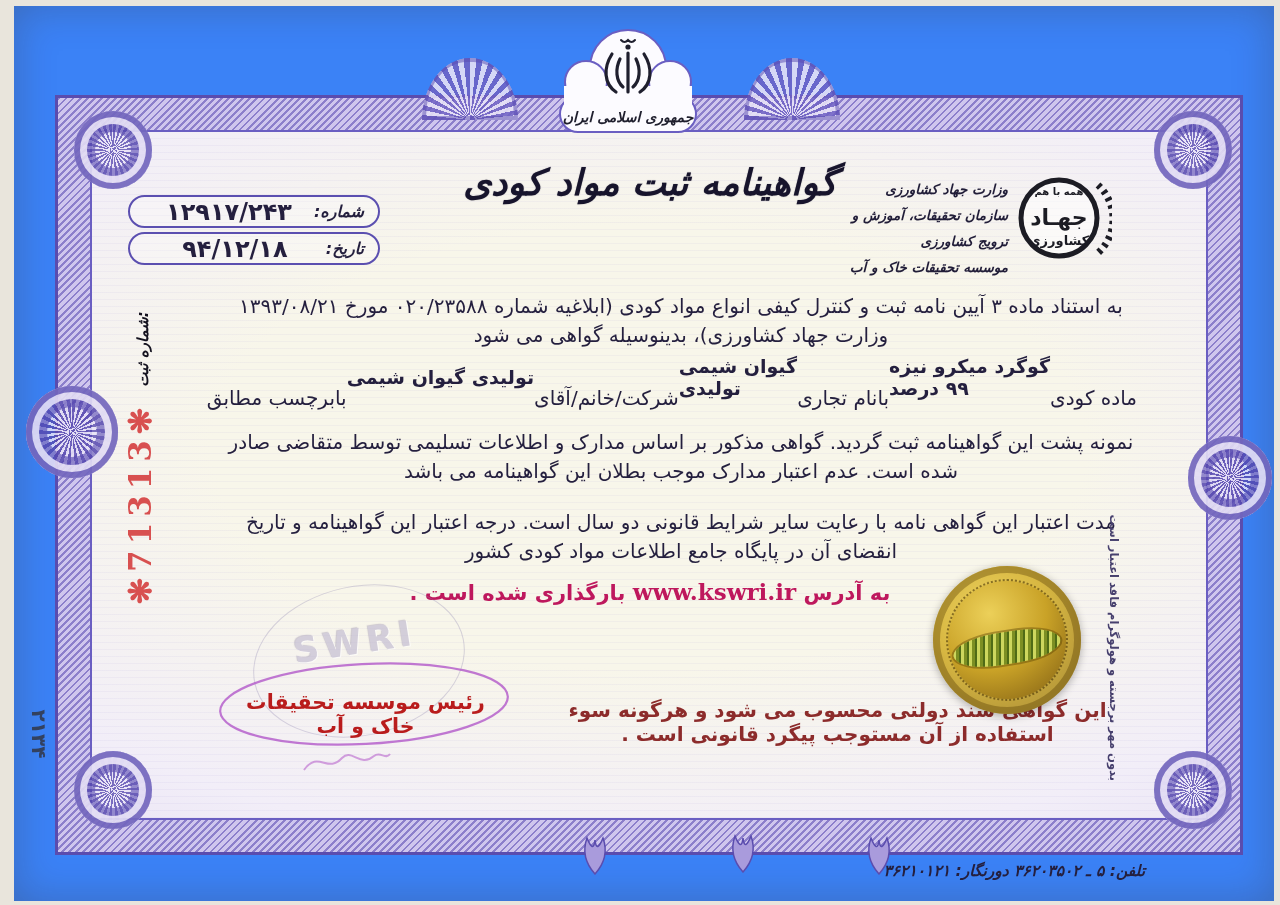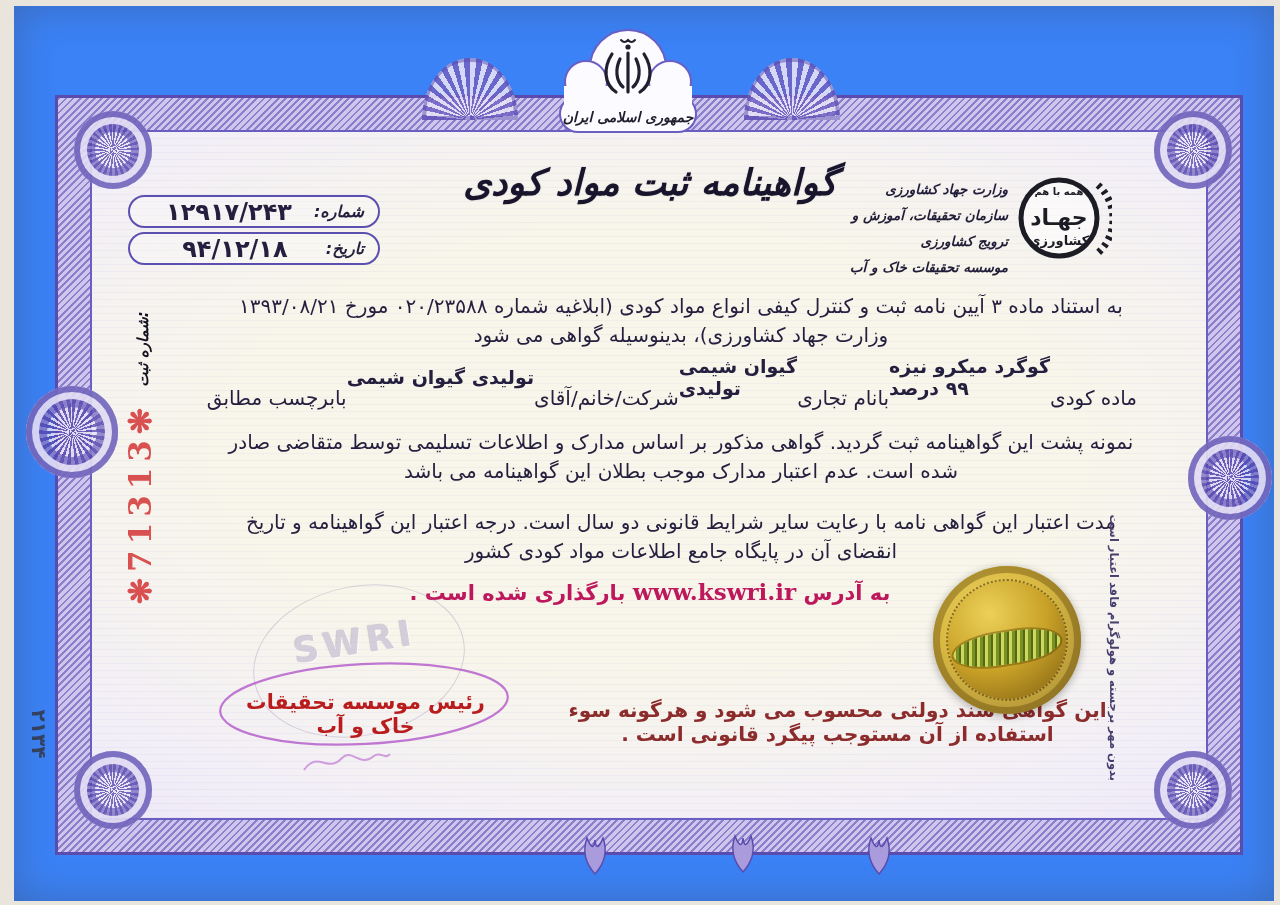--- a/index.html
+++ b/index.html
@@ -234,13 +234,14 @@
       <path d="M17 44 C8 34 4 22 9 8 C13 18 16 20 17 10 C18 20 21 18 25 8 C30 22 26 34 17 44 Z" fill="#a99bdc" stroke="#5a4cae" stroke-width="1.5"></path>
     </svg>
 </div>
 <div class="tulip" style="left:862px; top:830px;">
   <svg width="34" height="46" viewBox="0 0 34 46">
       <path d="M17 44 C8 34 4 22 9 8 C13 18 16 20 17 10 C18 20 21 18 25 8 C30 22 26 34 17 44 Z" fill="#a99bdc" stroke="#5a4cae" stroke-width="1.5"></path>
     </svg>
 </div>
 
 <div class="footer">
+  <span>تلفن: ۵ ـ ۳۶۲۰۳۵۰۲    دورنگار: ۳۶۲۱۰۱۲۱</span>
 </div>
 
 </body></html>

